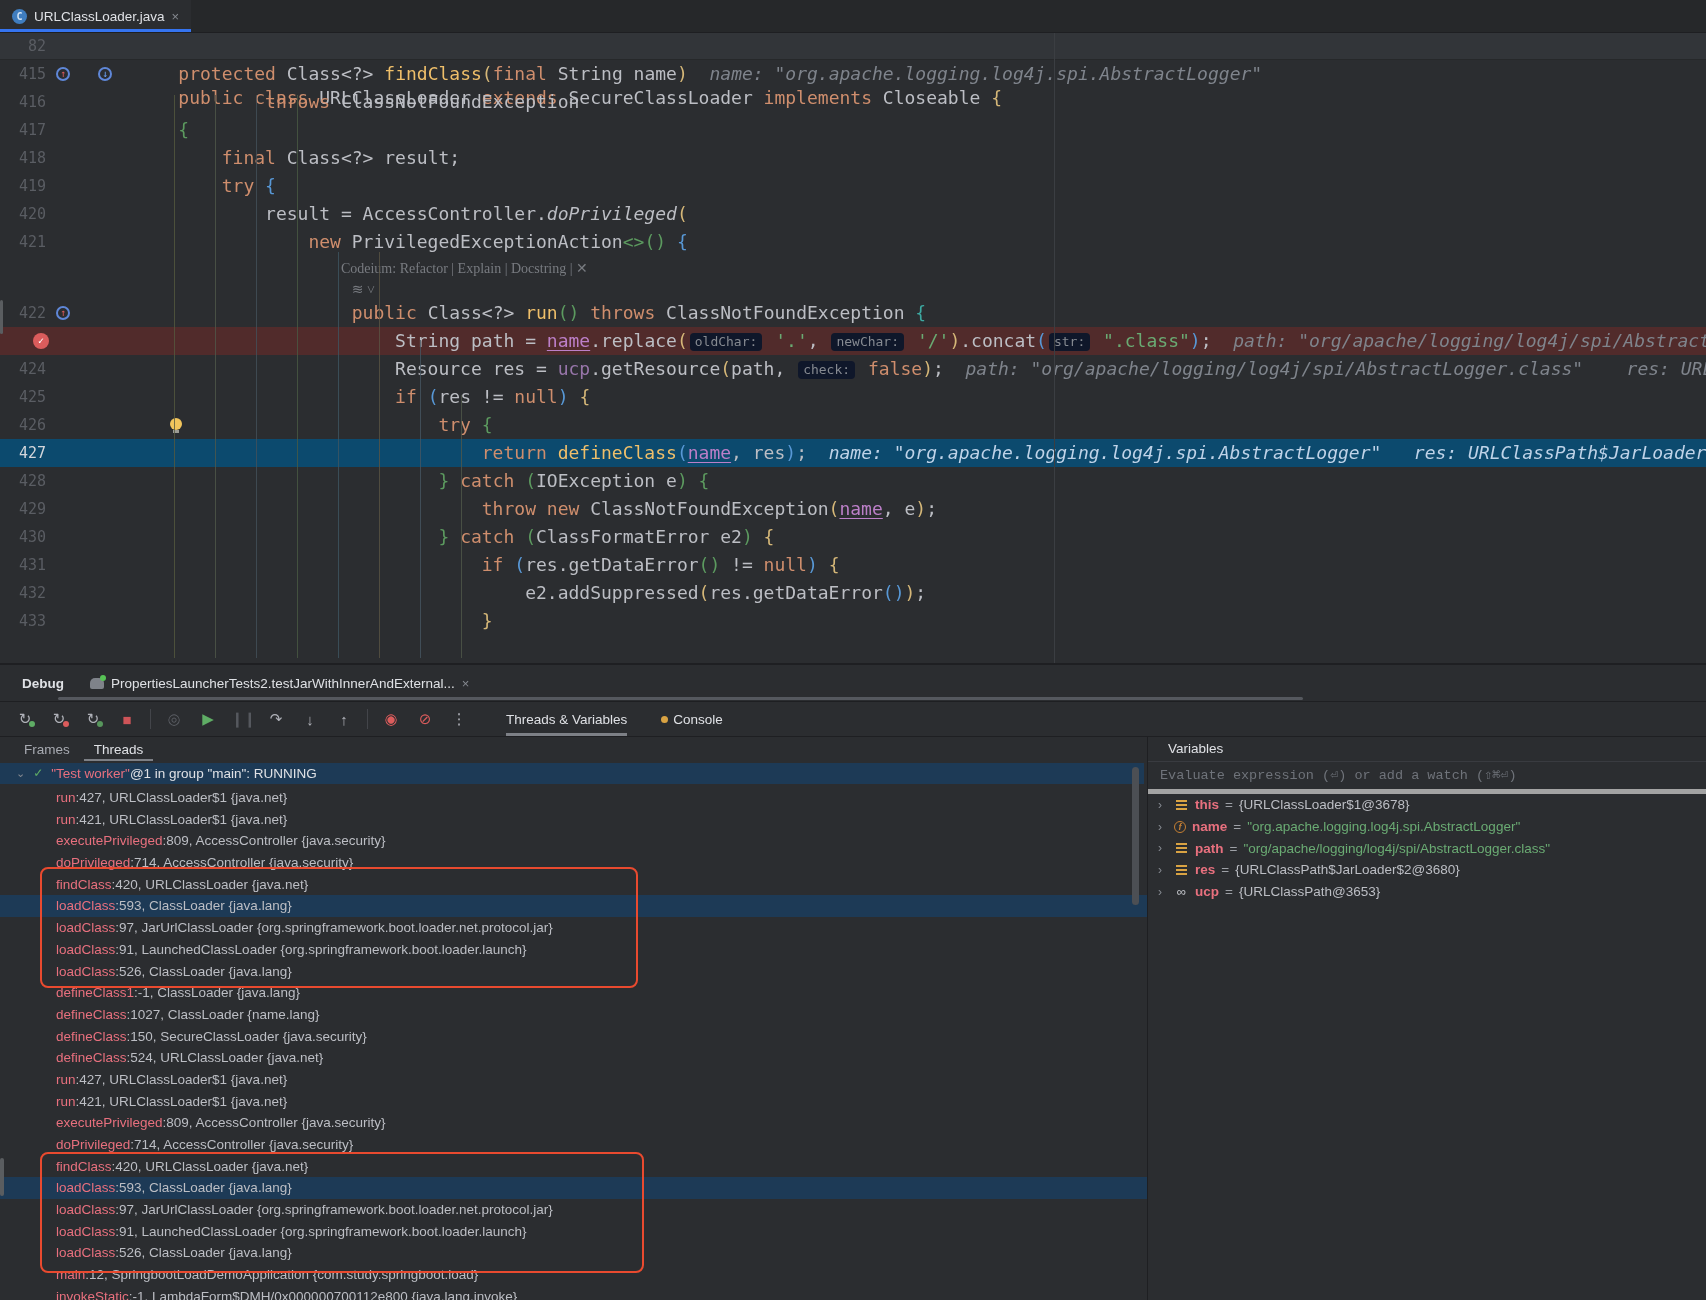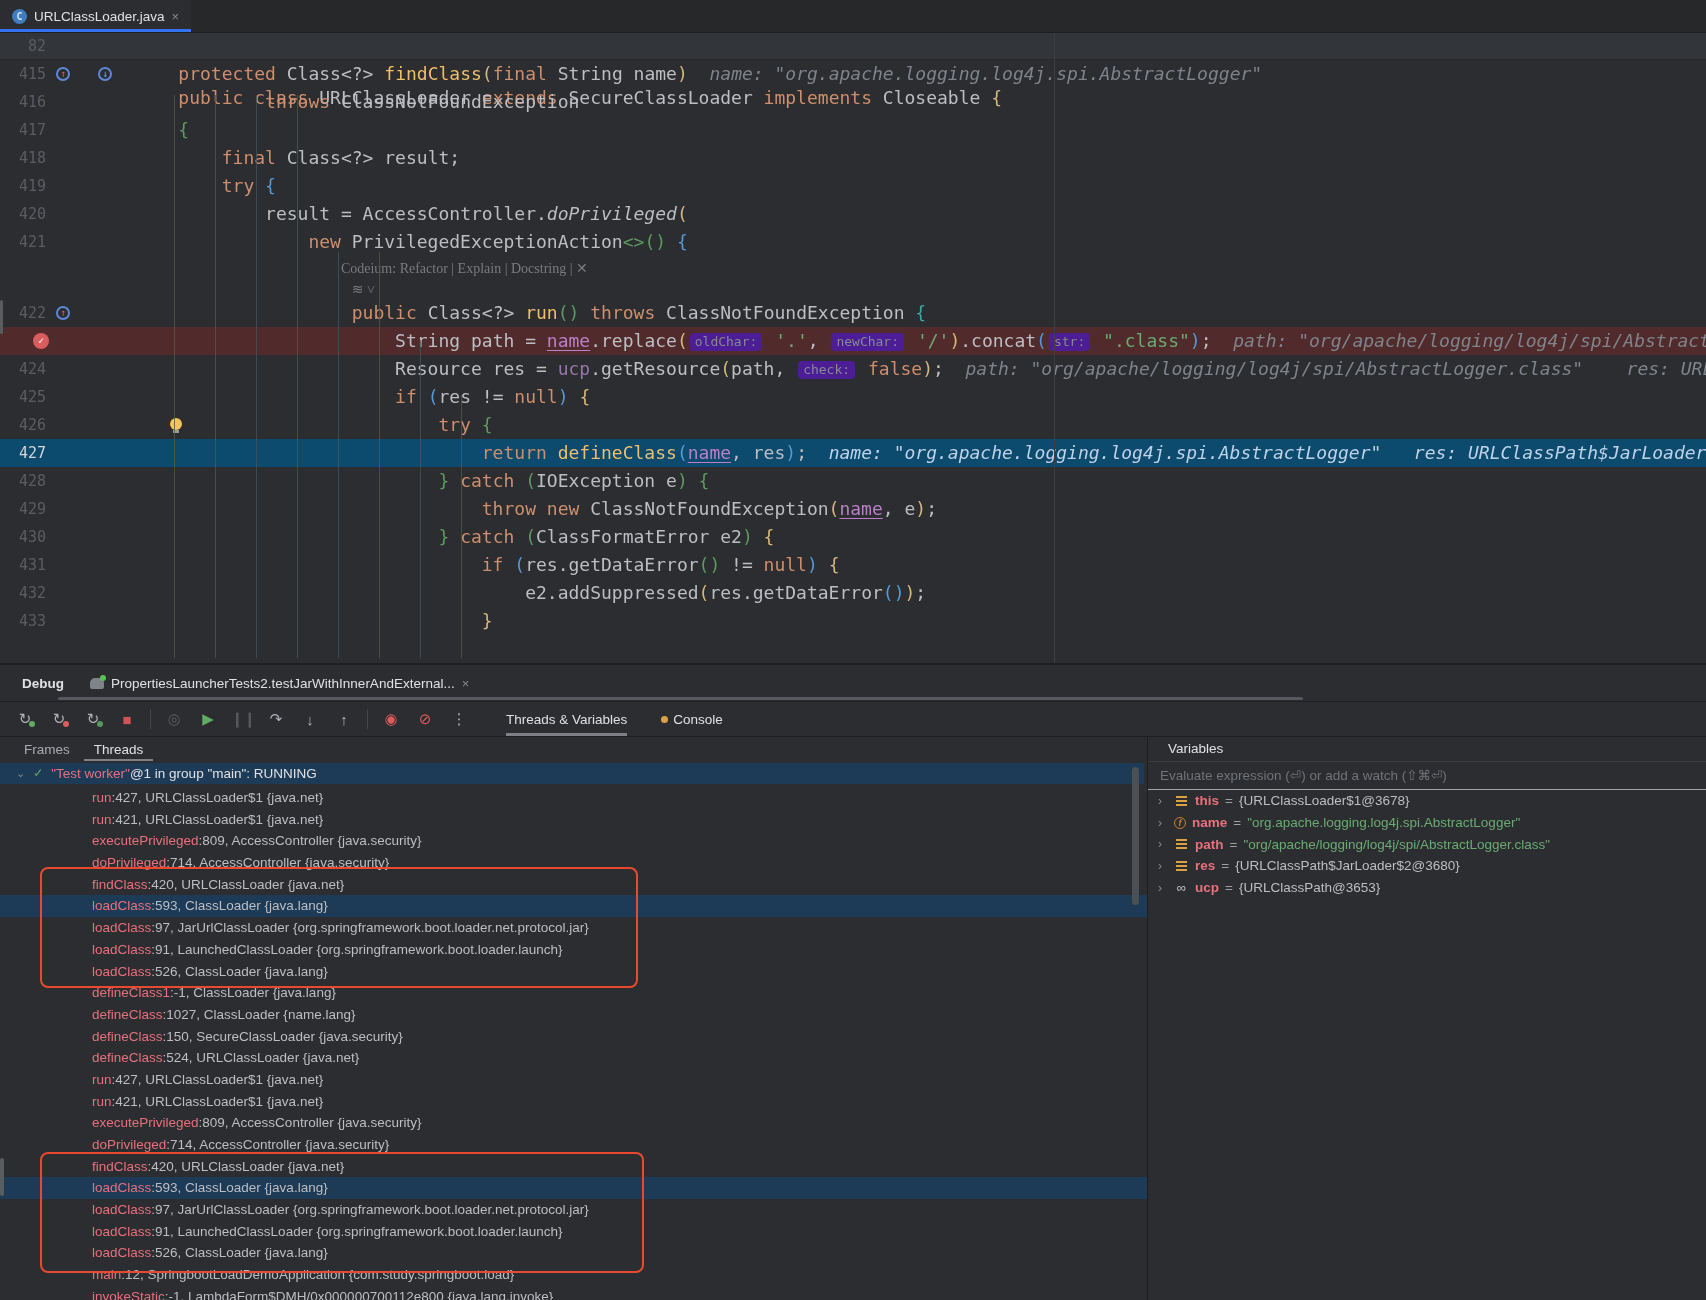--- a/index.html
+++ b/index.html
@@ -34,21 +34,21 @@
   .bulb{position:absolute;left:170px;top:7px;width:12px;height:12px;border-radius:50%;background:#f2c55c;}
   .bulb:after{content:"";position:absolute;left:3px;top:12px;width:6px;height:3px;background:#9c9c94;}
   
   .tk-k{color:#cf8e6d;} .tk-d{color:#bcbec4;} .tk-m{color:#efbf6a;} .tk-s{color:#6aab73;}
   .tk-p{color:#bc7fc8;text-decoration:underline;text-underline-offset:3px;}
   .tk-f{color:#9876aa;} .tk-c{color:#85888e;background:#3d4043;}
   .tk-h{color:#7f848c;font-style:italic;} .tk-hb{color:#bfd3e8;font-style:italic;}
   .tk-y{color:#d5b778;} .tk-b{color:#5898d6;} .tk-g{color:#5c9a5f;} .tk-t{color:#3da8a0;}
   .tk-it{color:#bcbec4;font-style:italic;}
   .tk-ai{color:#787b80;font-family:Liberation Serif, serif;font-size:14px;}
-  .chip{display:inline-block;background:#4c1d95;color:#868a91;border-radius:4px;padding:0 5px;font-size:13px;
+  .chip{display:inline-block;background:#0f172a;color:#868a91;border-radius:4px;padding:0 5px;font-size:13px;
         line-height:18px;vertical-align:middle;margin:0 2px;font-family:"DejaVu Sans Mono",monospace;}
   .vguide{position:absolute;top:95px;bottom:5px;width:1px;opacity:.8;}
   #margin-guide{position:absolute;left:1054px;top:33px;height:630px;width:1px;background:#3b3e42;}
   .mini-bar{position:absolute;background:#5a5d60;border-radius:2px;}
   
   #debug{position:absolute;left:0;top:665px;width:1706px;height:635px;background:#2b2d30;}
   #dheader{position:relative;height:36px;display:flex;align-items:center;gap:26px;padding-left:22px;}
   #dheader .dlabel{font-size:13.5px;font-weight:bold;color:#dfe1e5;}
   #dtab{display:flex;align-items:center;gap:7px;}
   .gradle-icon{position:relative;width:14px;height:11px;background:#7f838a;border-radius:5px 5px 2px 2px;display:inline-block;}
@@ -68,30 +68,30 @@
   #frames-pane{position:absolute;left:0;top:0;width:1147px;height:563px;overflow:hidden;}
   #ltabs{display:flex;gap:24px;padding-left:24px;height:24px;align-items:center;}
   .ltab{position:relative;font-size:13.5px;color:#a8abb2;height:100%;display:flex;align-items:center;}
   .ltab.active{color:#dfe1e5;}
   .ltab.active:after{content:"";position:absolute;left:-10px;right:-10px;bottom:0;height:2.5px;background:#7d8086;}
   #thread-row{position:relative;margin-top:2px;height:21px;line-height:21px;background:#1d3a56;font-size:13.5px;
               padding-left:16px;display:flex;align-items:center;gap:8px;width:1128px;}
   #thread-row .chev{color:#868a91;font-size:11px;} #thread-row .chk{color:#5fad65;font-size:12px;}
   .t-name{color:#e8707e;} .t-rest{color:#dfe1e5;}
   #frames-list{position:relative;margin-top:3px;}
-  .frow{height:21.7px;line-height:21.7px;padding-left:92px;font-size:13.5px;white-space:nowrap;}
+  .frow{height:21.7px;line-height:21.7px;padding-left:56px;font-size:13.5px;white-space:nowrap;}
   .frow.hl{background:#1d3a56;}
   .f-m{color:#e8707e;} .f-r{color:#bcbec4;}
   #frames-scroll{position:absolute;left:1132px;top:30px;width:7px;height:138px;background:#4c4f54;border-radius:4px;}
   #vdivider{position:absolute;left:1147px;top:0;width:1px;height:563px;background:#1e1f22;}
   
   #vars-pane{position:absolute;left:1148px;top:0;width:558px;height:563px;}
   #vars-pane .vheader{height:24px;line-height:24px;padding-left:20px;font-size:13.5px;color:#dfe1e5;border-bottom:1px solid #393b40;}
-  #evaluate{height:27px;line-height:27px;padding-left:12px;border-bottom:1px solid #a3a3a3;
-            font-family:Liberation Sans, sans-serif;font-size:13.5px;color:#6f737a;white-space:nowrap;overflow:hidden;}
+  #evaluate{height:27px;line-height:27px;padding-left:12px;border-bottom:5px solid #a3a3a3;
+            font-family:Liberation Mono, monospace;font-size:13.5px;color:#6f737a;white-space:nowrap;overflow:hidden;}
   .vrow{height:21.7px;display:flex;align-items:center;gap:6px;padding-left:10px;font-size:13.5px;white-space:nowrap;}
   .vrow .chev{color:#868a91;font-size:12px;width:10px;}
   .v-name{color:#e8707e;font-weight:bold;} .v-eq{color:#9da0a6;}
   .v-obj{color:#bcbec4;} .v-str{color:#6aab73;}
   .vic{width:15px;height:14px;display:inline-flex;align-items:center;justify-content:center;}
   .vic.field i{display:block;width:11px;height:10px;
        background:linear-gradient(#d9a343 0 2px,transparent 2px 4px,#d9a343 4px 6px,transparent 6px 8px,#d9a343 8px 10px);}
   .vic.mwatch{border:1.5px solid #c57f33;border-radius:50%;width:12px;height:12px;color:#c57f33;
               font-size:9px;font-style:italic;font-weight:bold;box-sizing:border-box;}
   .vic.watch{color:#c3c5ca;font-size:13px;}

